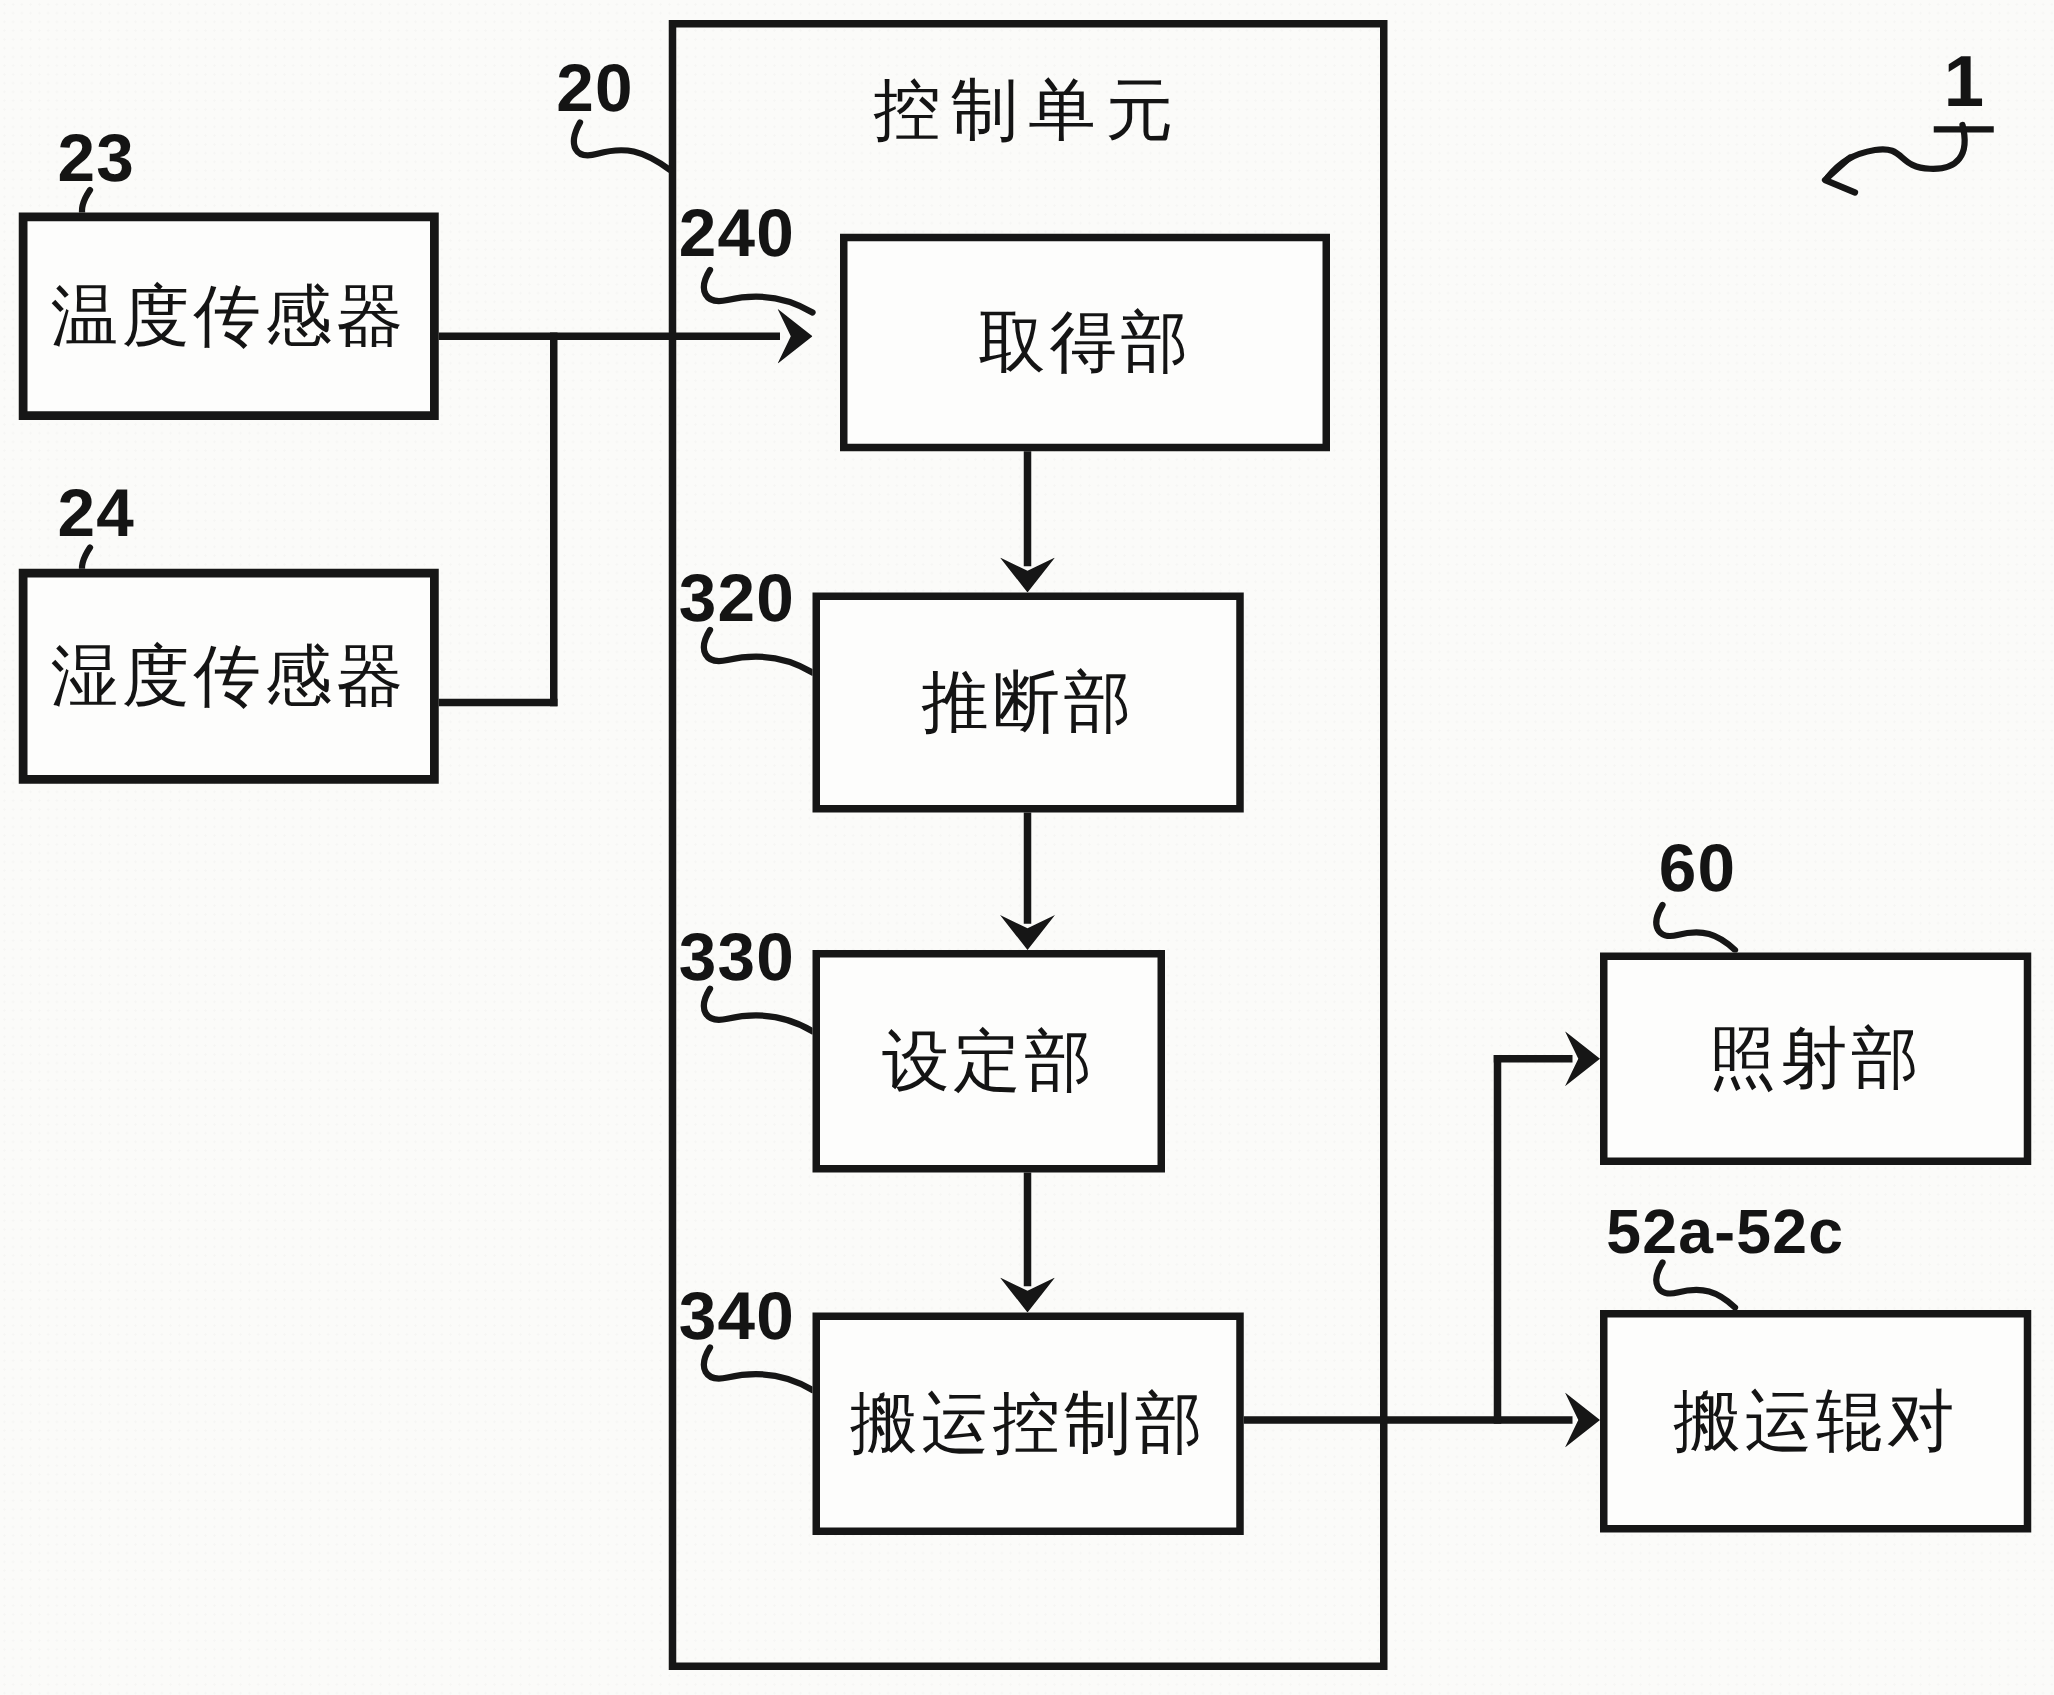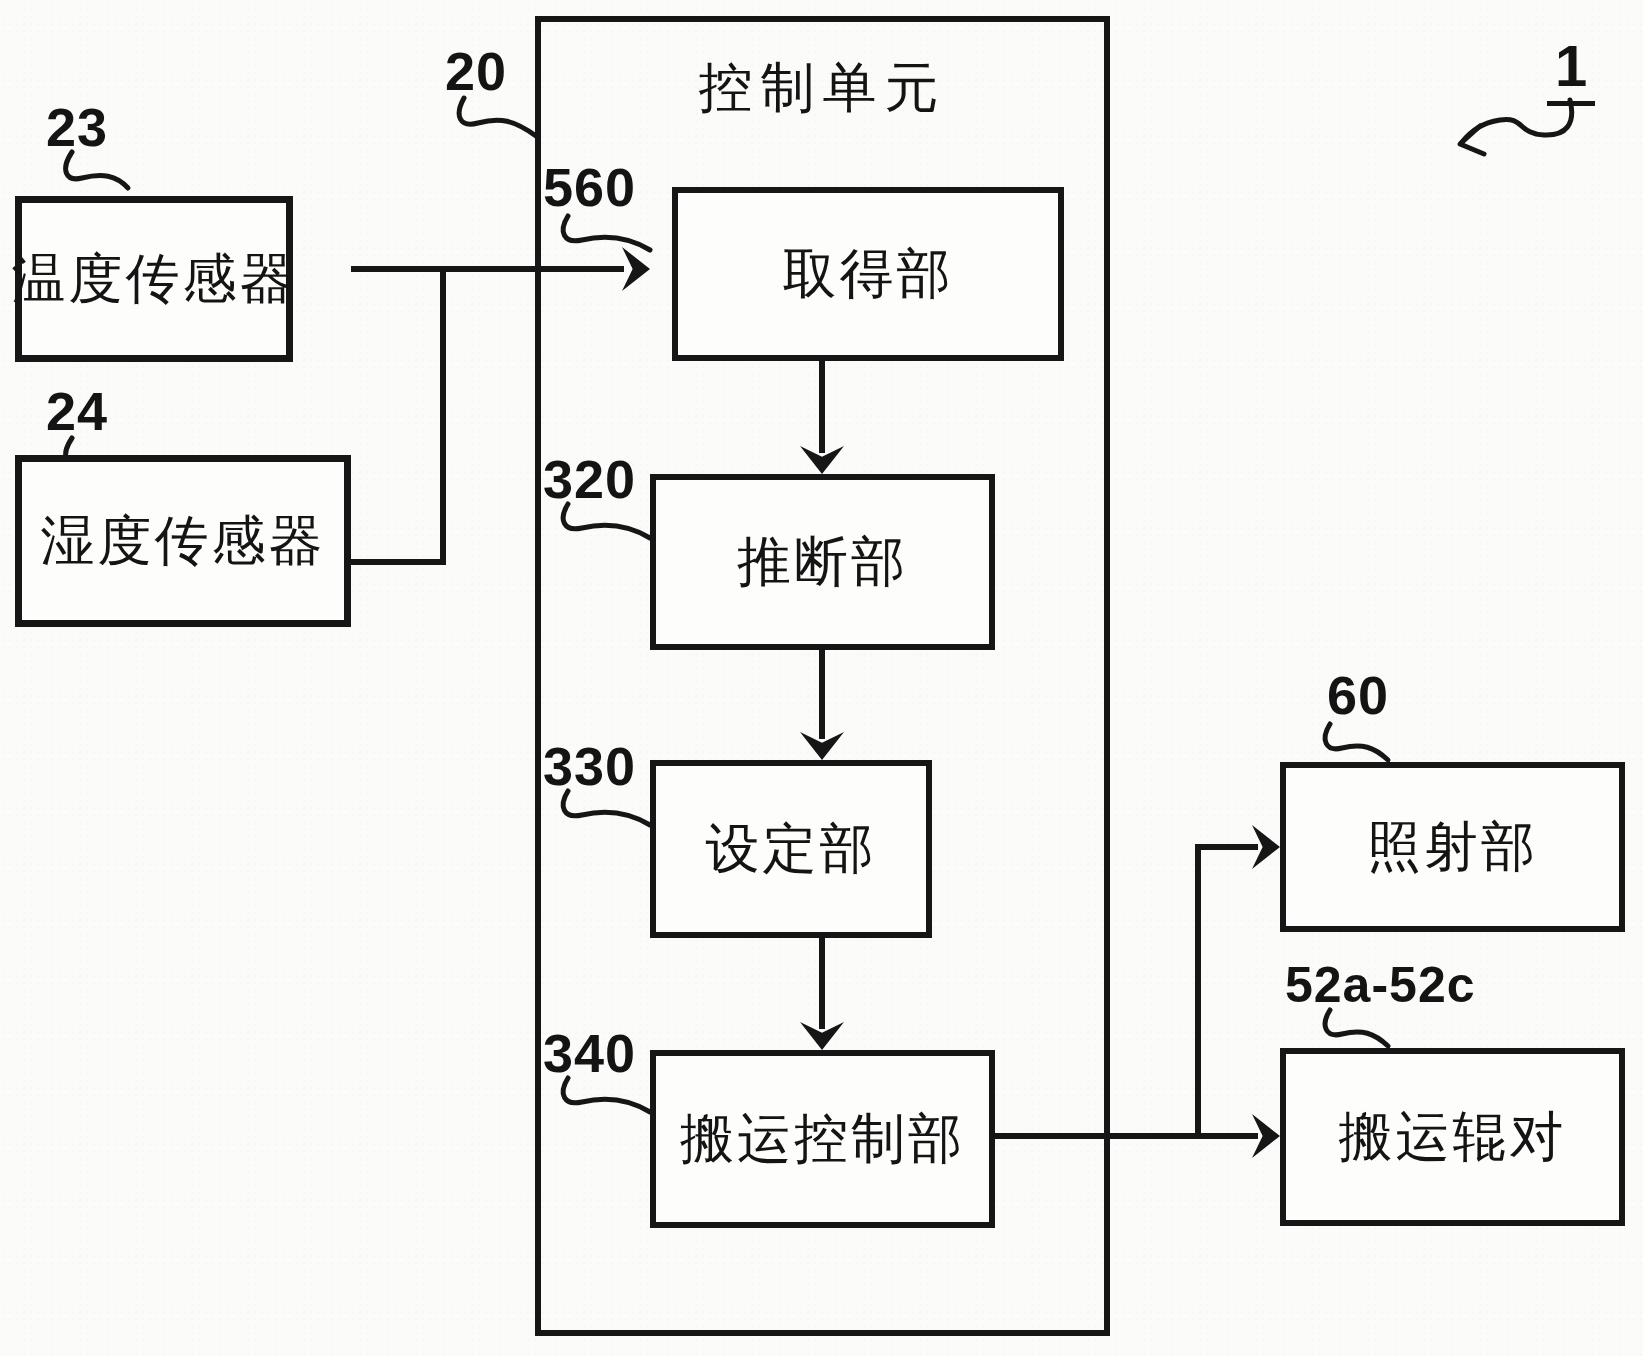--- a/index.html
+++ b/index.html
@@ -54,33 +54,33 @@
 <div class="title" style="left:535px;top:52px;width:575px;">控制单元</div>
 <div class="ref" style="left:445px;top:40px;">20</div>
 <svg class="squig" style="left:452px;top:94px;" width="86" height="46" viewBox="0 0 86 46">
   <path d="M12 4 C2 22 8 34 26 29 C48 23 62 26 84 42"></path>
 </svg>
 
 <div class="ref" style="left:46px;top:96px;">23</div>
 <svg class="squig" style="left:58px;top:148px;" width="78" height="44" viewBox="0 0 78 44">
   <path d="M14 4 C2 22 8 34 24 30 C44 25 58 27 70 40"></path>
 </svg>
-<div class="box sensor" style="left:15px;top:196px;width:278px;height:166px;">
+<div class="box sensor" style="left:15px;top:170px;width:336px;height:166px;">
   <span>温度传感器</span>
 </div>
 
 <div class="ref" style="left:46px;top:380px;">24</div>
 <svg class="squig" style="left:58px;top:434px;" width="78" height="44" viewBox="0 0 78 44">
   <path d="M14 4 C2 22 8 34 24 30 C44 25 58 27 70 40"></path>
 </svg>
 <div class="box sensor" style="left:15px;top:455px;width:336px;height:172px;">
   <span>湿度传感器</span>
 </div>
 
-<div class="ref" style="left:543px;top:156px;">560</div>
+<div class="ref" style="left:543px;top:156px;">240</div>
 <svg class="squig" style="left:556px;top:212px;" width="96" height="42" viewBox="0 0 96 42">
   <path d="M12 4 C2 20 8 32 26 28 C52 22 74 26 94 38"></path>
 </svg>
 <div class="box" style="left:644px;top:187px;width:392px;height:174px;margin-left:28px;">
   <span>取得部</span>
 </div>
 
 <div class="ref" style="left:543px;top:448px;">320</div>
 <svg class="squig" style="left:556px;top:500px;" width="96" height="42" viewBox="0 0 96 42">
   <path d="M12 4 C2 20 8 32 26 28 C52 22 74 26 94 38"></path>

